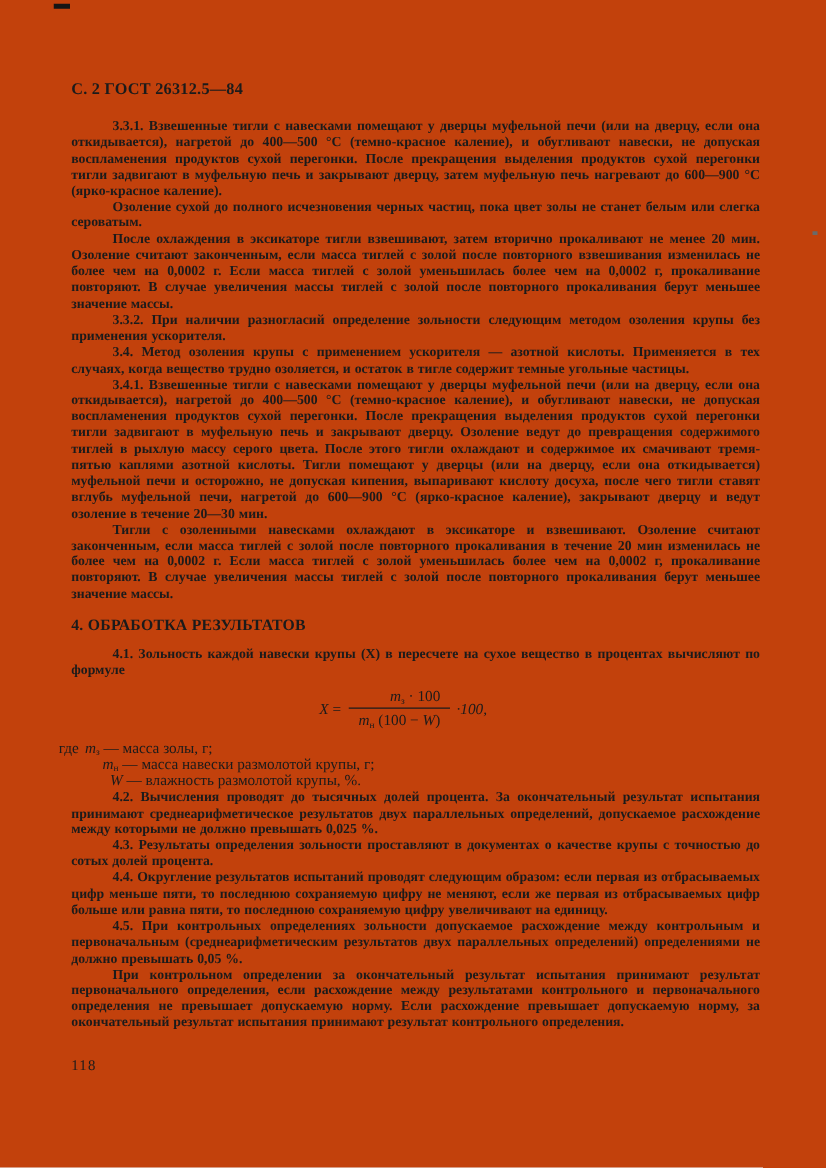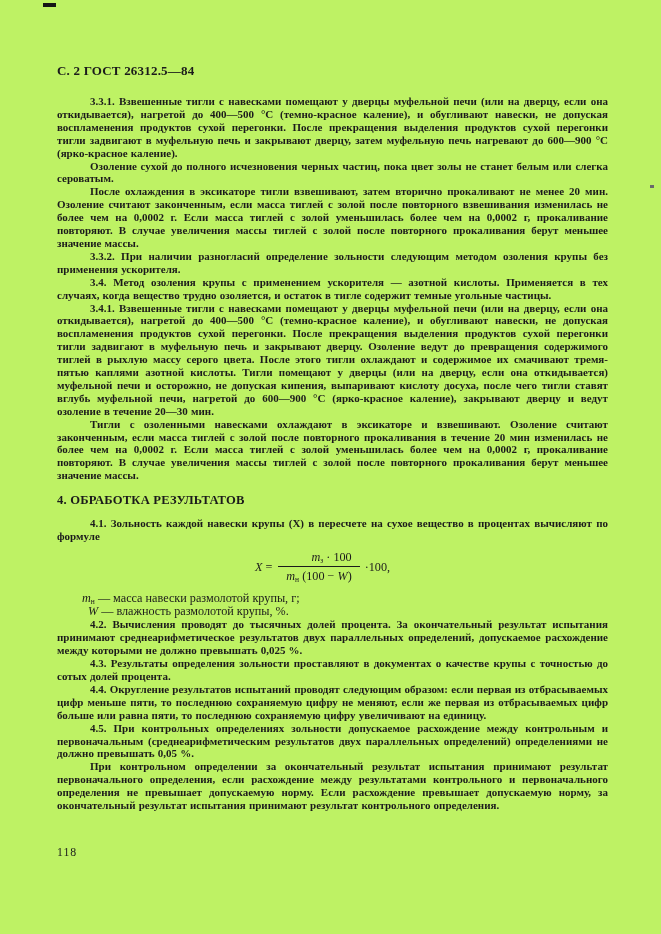--- a/index.html
+++ b/index.html
@@ -1,20 +1,20 @@
 <!DOCTYPE html>
 <html><head>
 <meta charset="utf-8">
 <style>
   html, body { margin: 0; padding: 0; background: #e8e8e8; }
   .page {
     position: relative;
     width: 661px;
     height: 934px;
-    background: #bef264;
+    background: #c2410c;
     font-family: "Liberation Serif", serif;
     color: #1b1b1b;
     overflow: hidden;
   }
   .mark-dash {
     position: absolute;
     left: 43px; top: 3px;
     width: 13px; height: 4px;
     background: #151515;
   }
@@ -70,21 +70,21 @@
   .frac {
     display: inline-flex;
     flex-direction: column;
     text-align: right;
   }
   .frac .num {
     padding: 0 8px 1px 8px;
     border-bottom: 1px solid #1b1b1b;
   }
   .frac .den { padding: 2px 8px 0 8px; }
-  .f-factor { margin-left: 5px; }
+  .f-factor { margin-left: 5px; font-style: italic; }
   .where { margin-left: -10px; font-size: 12.2px; line-height: 13.2px; }
   .where .l1 .where-label { margin-right: 5px; }
   .where .l2 { padding-left: 35px; }
   .where .l3 { padding-left: 41px; }
   .page-number {
     position: absolute;
     left: 57px; top: 845px;
     width: 551px;
     text-align: left;
     font-size: 11.8px;
@@ -118,20 +118,21 @@
     <div class="formula-row">
       <span class="f-lhs"><var>X</var><span> = </span></span>
       <span class="frac">
         <span class="num"><var>m</var><sub>з</sub><span> · 100</span></span>
         <span class="den"><var>m</var><sub>н</sub><span> (100 − </span><var>W</var><span>)</span></span>
       </span>
       <span class="f-factor">·100,</span>
     </div>
 
     <div class="where">
+      <div class="l1"><span class="where-label">где</span><var>m</var><sub>з</sub><span> — масса золы, г;</span></div>
       <div class="l2"><var>m</var><sub>н</sub><span> — масса навески размолотой крупы, г;</span></div>
       <div class="l3"><var>W</var><sub></sub><span> — влажность размолотой крупы, %.</span></div>
     </div>
 
     <p class="body-par">4.2. Вычисления проводят до тысячных долей процента. За окончательный результат испытания принимают среднеарифметическое результатов двух параллельных определений, допускаемое расхождение между которыми не должно превышать 0,025 %.</p>
     <p class="body-par">4.3. Результаты определения зольности проставляют в документах о качестве крупы с точностью до сотых долей процента.</p>
     <p class="body-par">4.4. Округление результатов испытаний проводят следующим образом: если первая из отбрасываемых цифр меньше пяти, то последнюю сохраняемую цифру не меняют, если же первая из отбрасываемых цифр больше или равна пяти, то последнюю сохраняемую цифру увеличивают на единицу.</p>
     <p class="body-par">4.5. При контрольных определениях зольности допускаемое расхождение между контрольным и первоначальным (среднеарифметическим результатов двух параллельных определений) определениями не должно превышать 0,05 %.</p>
     <p class="body-par">При контрольном определении за окончательный результат испытания принимают результат первоначального определения, если расхождение между результатами контрольного и первоначального определения не превышает допускаемую норму. Если расхождение превышает допускаемую норму, за окончательный результат испытания принимают результат контрольного определения.</p>
 

